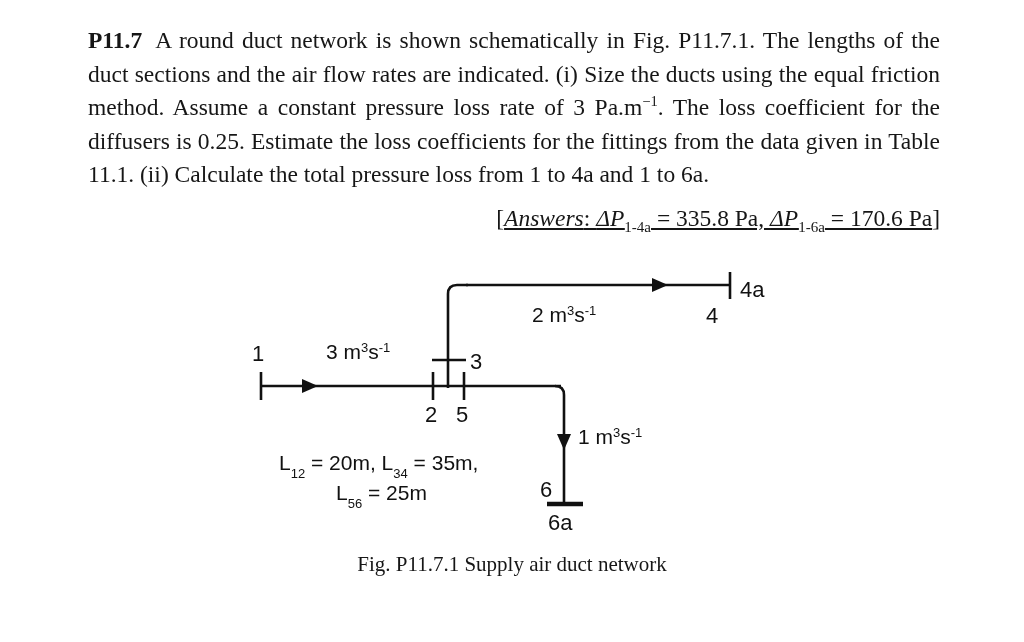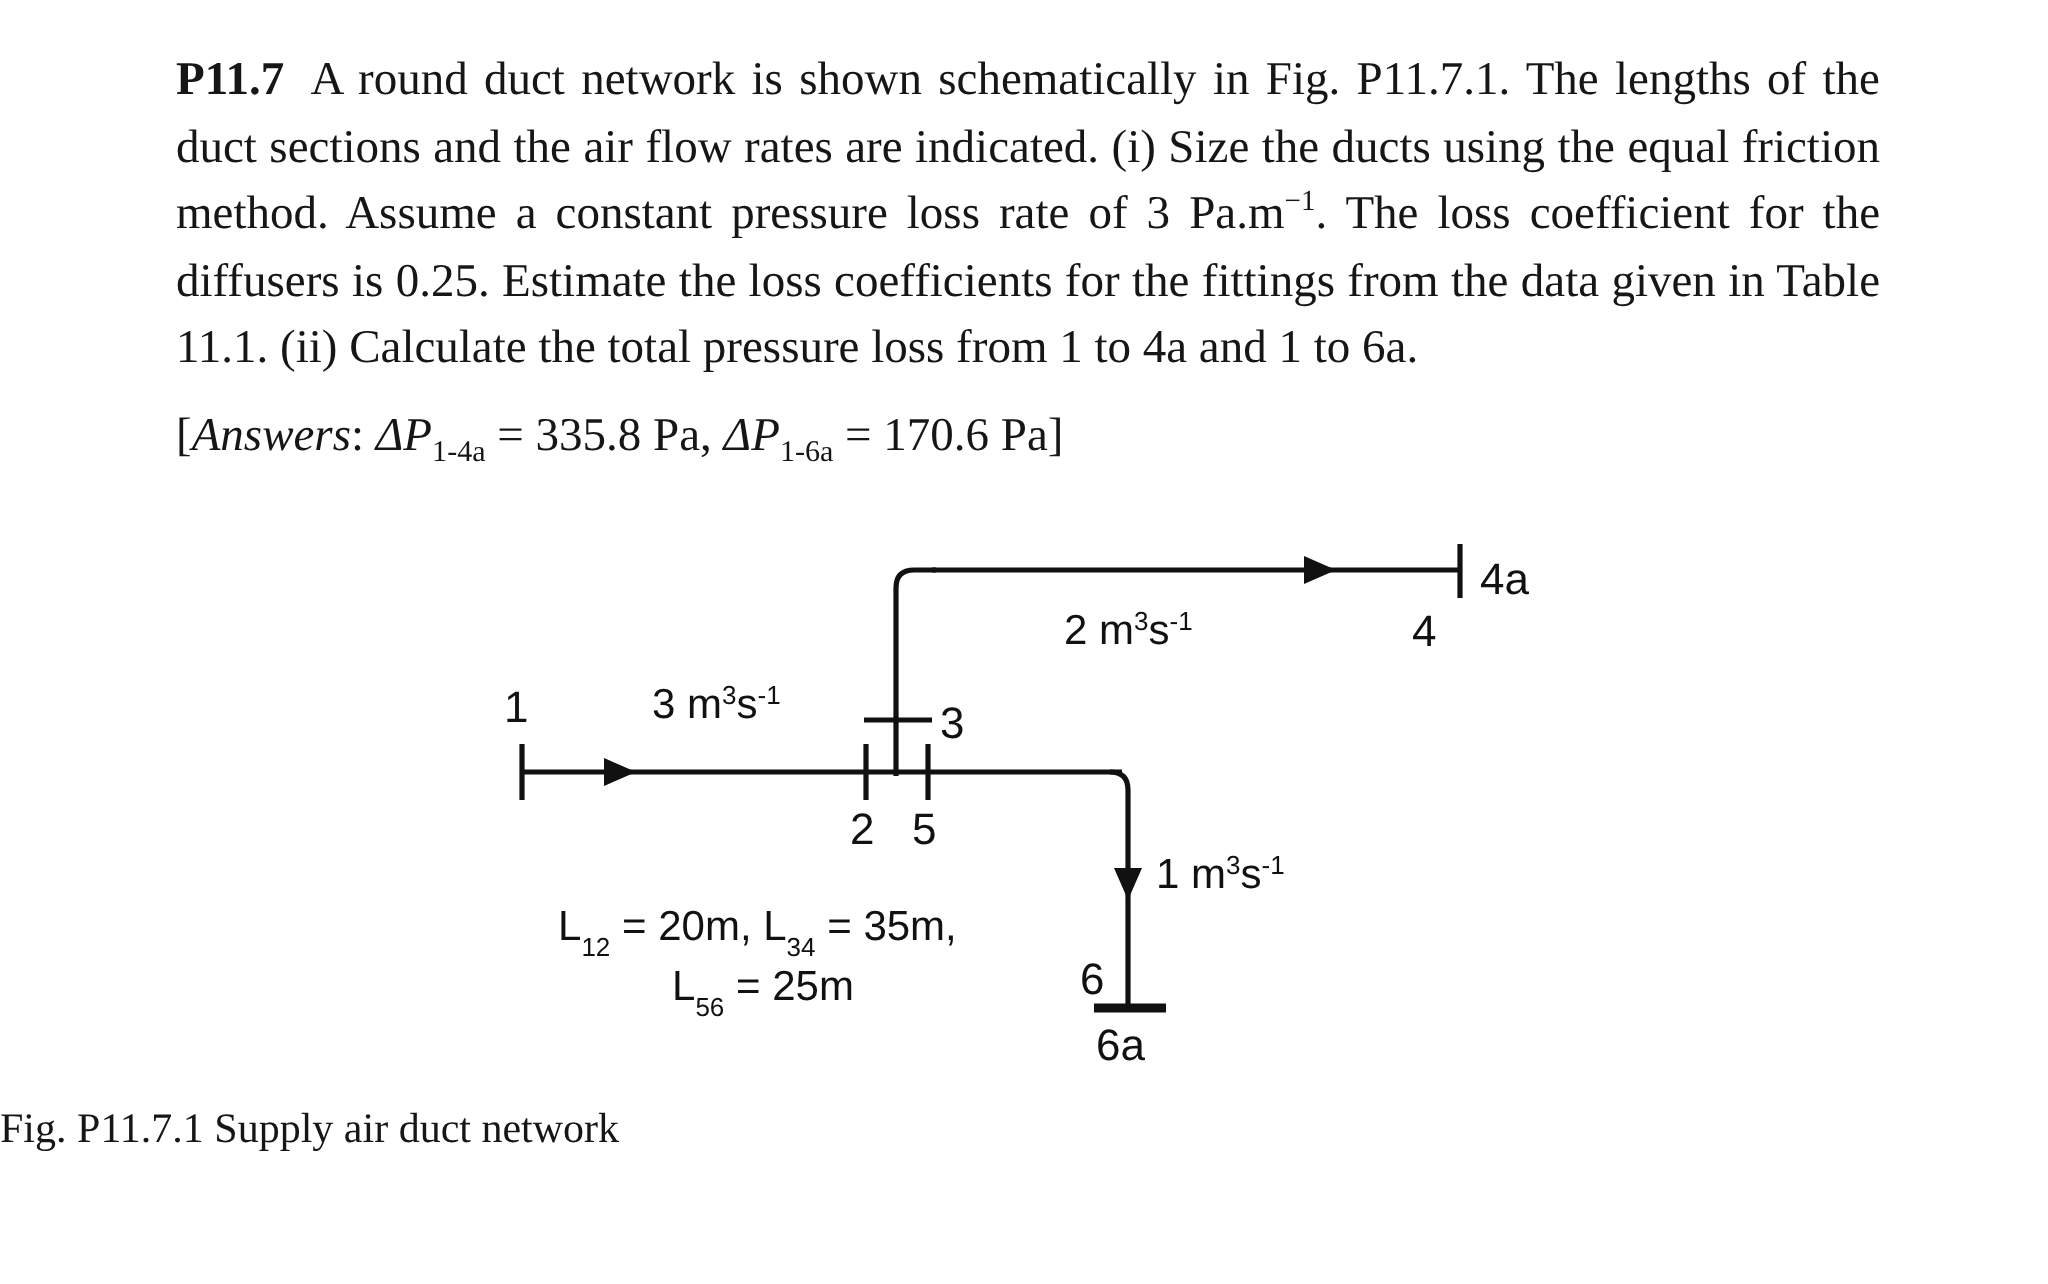--- a/index.html
+++ b/index.html
@@ -27,21 +27,22 @@
     line-height: 33.5px;
     text-align: justify;
     text-justify: inter-word;
     color: #161616;
   }
   #problem-text p {
     margin: 10px;
     text-align: justify;
   }
   #problem-text p:last-child {
-    text-align: left;
+    text-align: right;
+    text-decoration: underline;
   }
   .pnum {
     font-weight: bold;
   }
   .gap-wide {
     display: inline-block;
     width: 13px;
   }
   sup.exp {
     font-size: 0.62em;
@@ -107,21 +108,21 @@
     font-size: 13px;
     baseline-shift: sub;
   }
 
   
   #fig-caption {
     position: absolute;
     left: 0;
     top: 552px;
     width: 1024px;
-    text-align: left;
+    text-align: center;
     font-family: "Liberation Serif", "DejaVu Serif", serif;
     font-size: 21px;
     color: #161616;
   }
 </style>
 </head>
 <body>
 
 <div id="problem-text">
   <p><span class="pnum">P11.7</span><span class="gap-wide"></span><span>A round duct network is shown schematically in Fig. P11.7.1. The lengths of the duct sections and the air flow rates are indicated. (i) Size the ducts using the equal friction method. Assume a constant pressure loss rate of 3 Pa.m</span><sup class="exp">−1</sup><span>. The loss coefficient for the diffusers is 0.25. Estimate the loss coefficients for the fittings from the data given in Table 11.1. (ii) Calculate the total pressure loss from 1 to 4a and 1 to 6a.</span></p>

